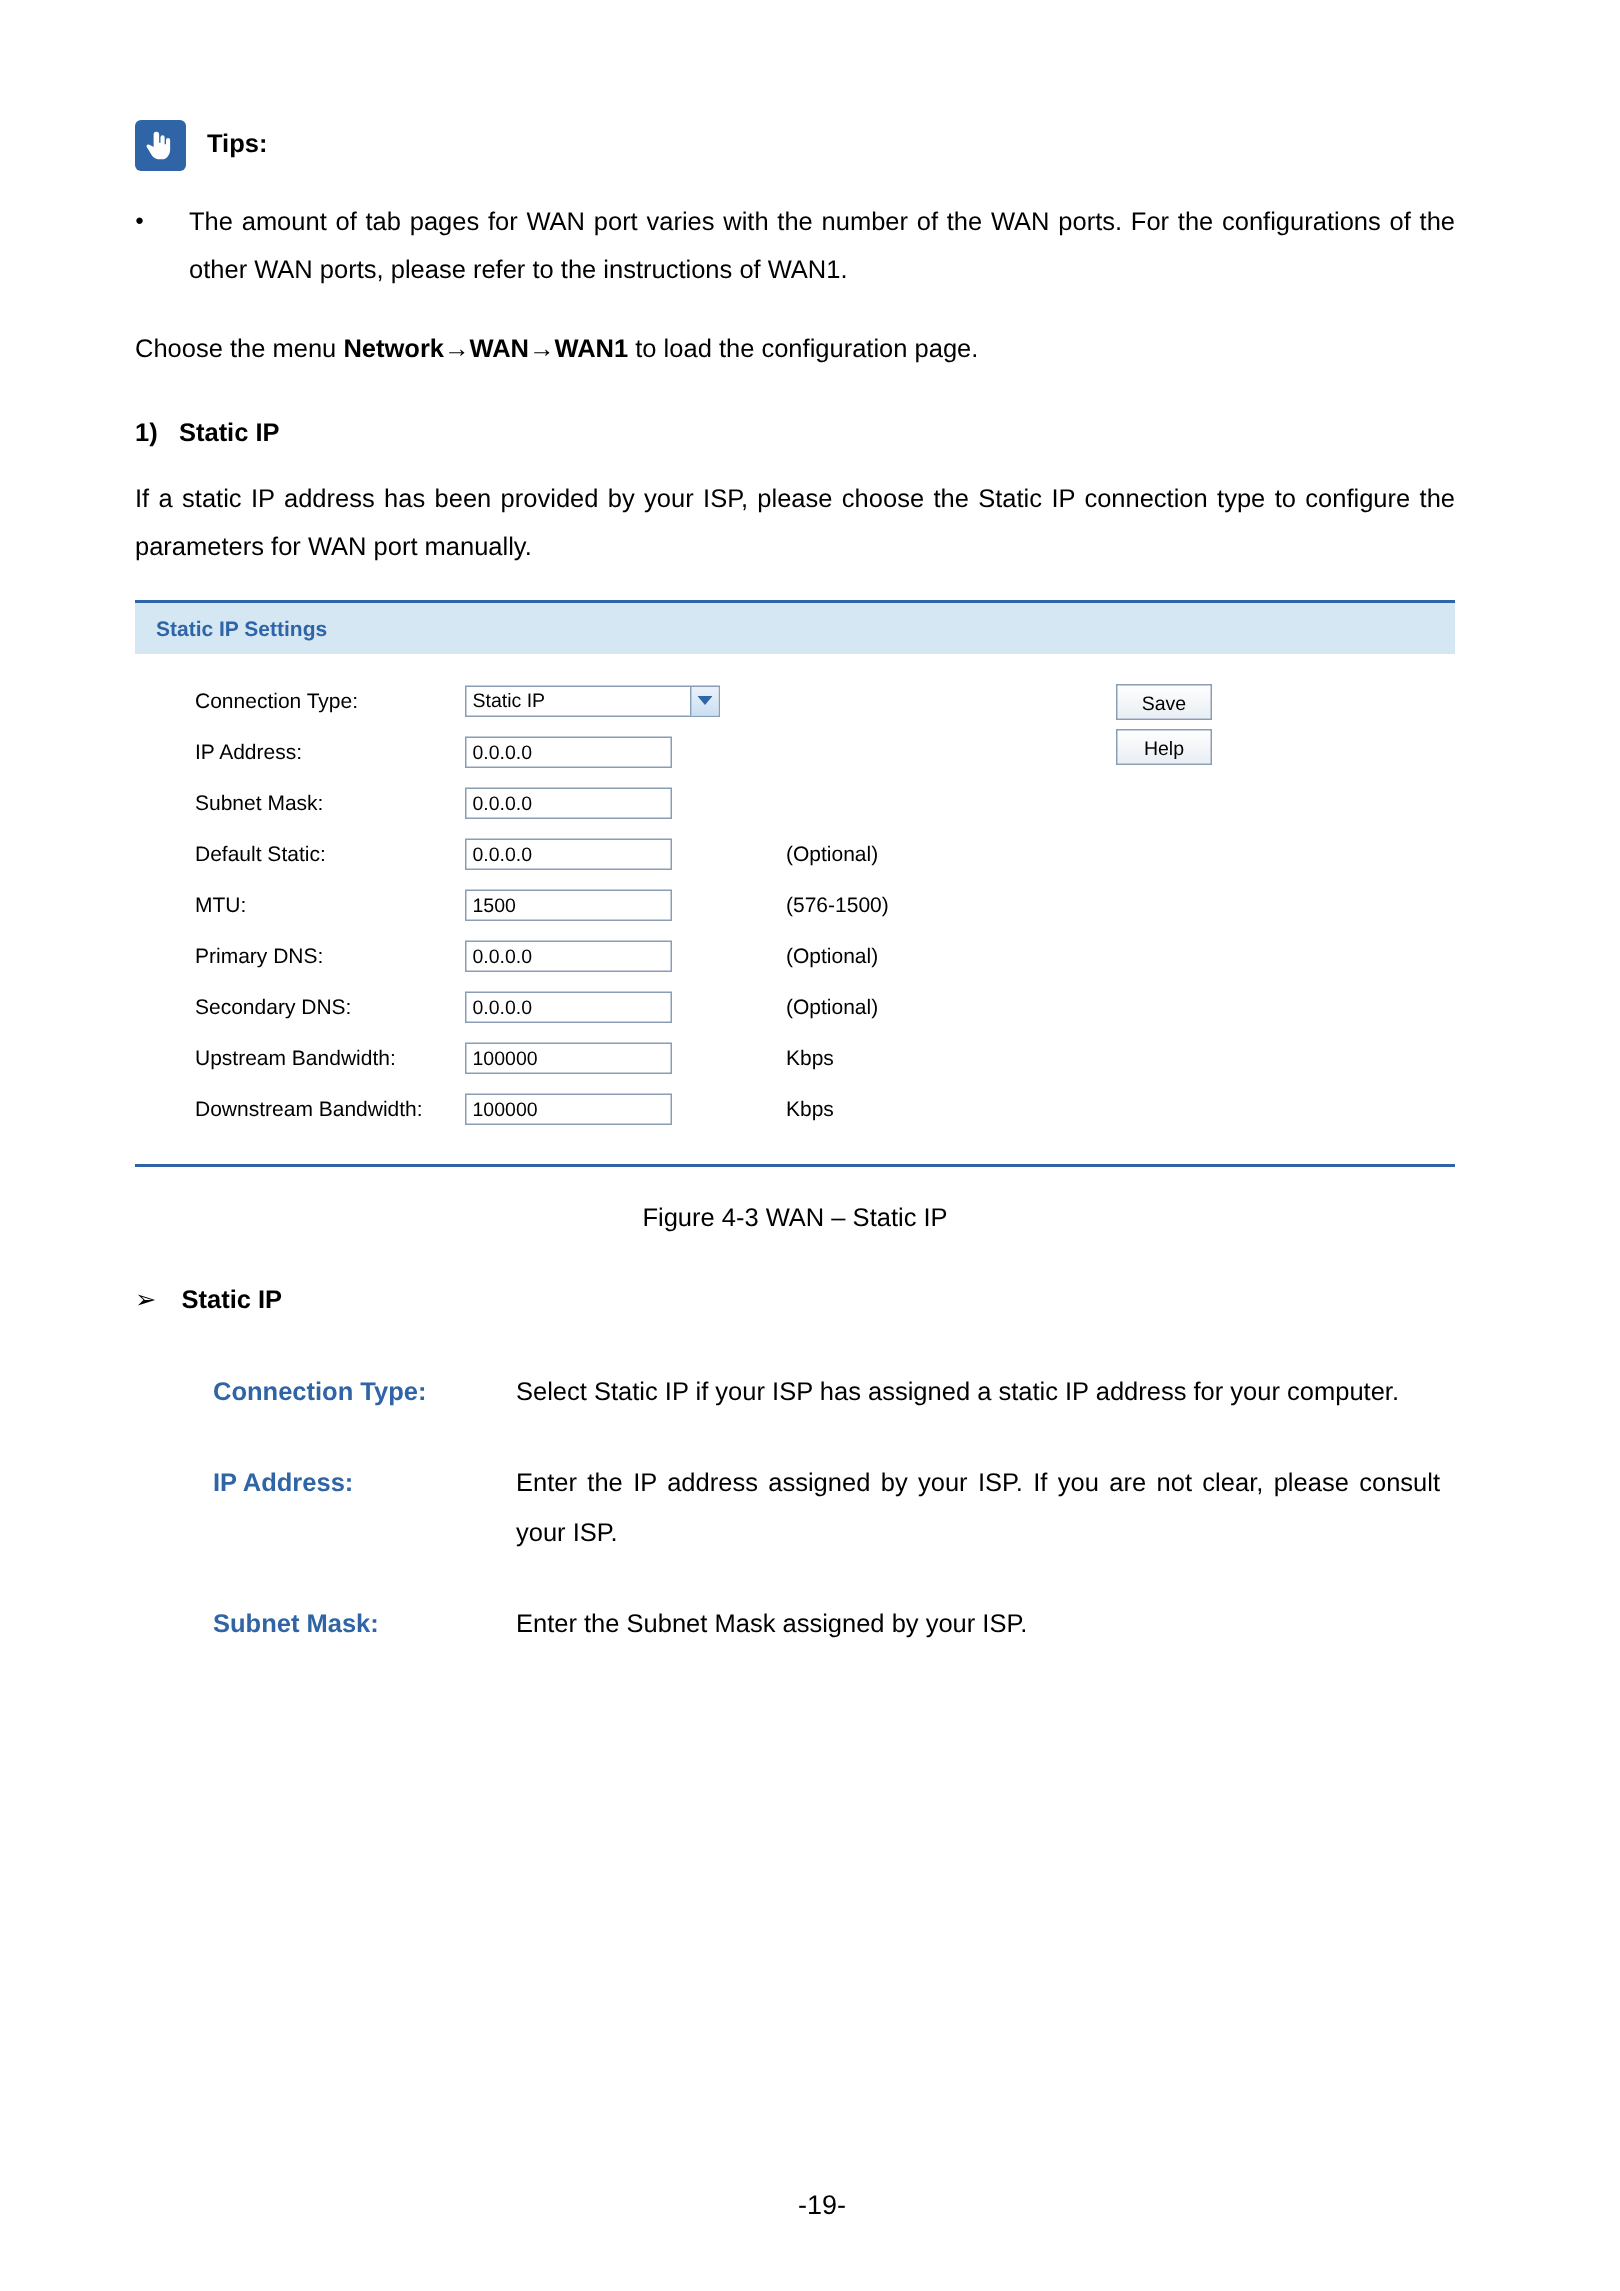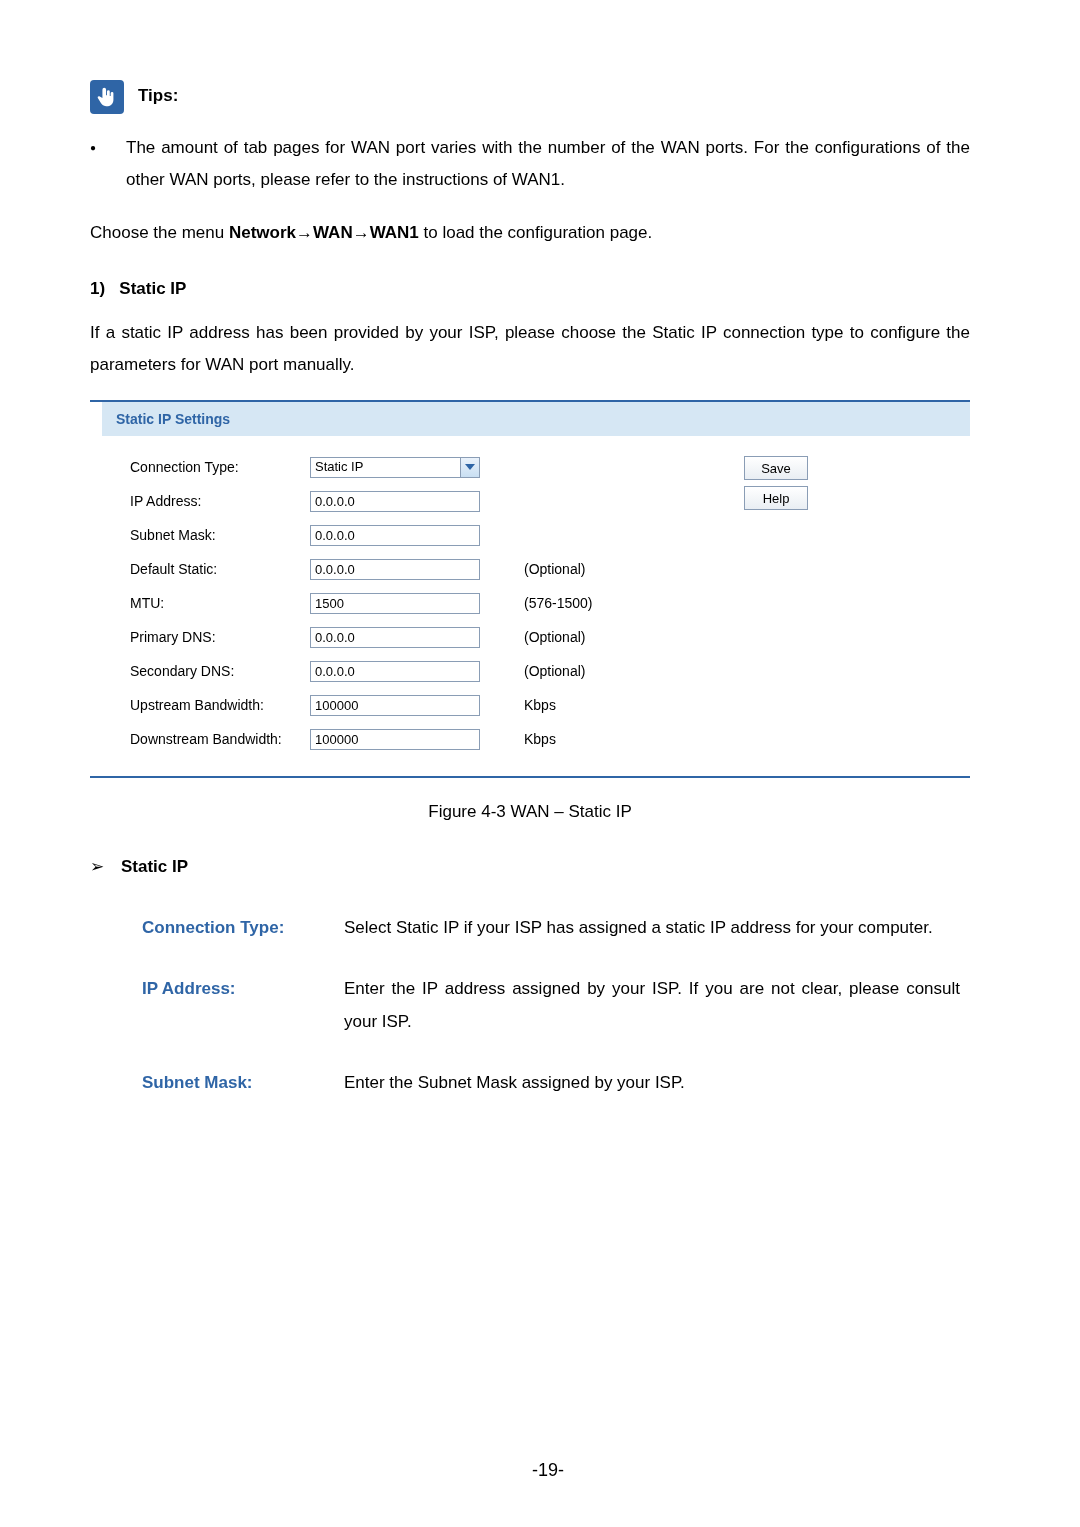--- a/index.html
+++ b/index.html
@@ -76,21 +76,20 @@
     border-bottom: 2px solid #2f65a6;
     margin: 10px 0 18px 0;
   }
   .panel-title-bar {
     background: #d6e7f4;
     padding: 4px 14px;
     font-family: Verdana, Geneva, sans-serif;
     font-size: 14px;
     font-weight: bold;
     color: #2f65a6;
-    margin-left: 12px;
   }
   .panel-body {
     display: flex;
     padding: 14px 0 20px 0;
     font-family: Verdana, Geneva, sans-serif;
     font-size: 14px;
   }
   .form-col-labels {
     width: 220px;
     padding-left: 40px;
@@ -110,21 +109,21 @@
     align-items: flex-start;
     padding-right: 30px;
     padding-top: 6px;
   }
   .form-row {
     height: 34px;
     display: flex;
     align-items: center;
   }
   .text-input {
-    width: 170px;
+    width: 138px;
     height: 21px;
     border: 1px solid #8a9db5;
     font-family: Verdana, Geneva, sans-serif;
     font-size: 13px;
     padding: 1px 4px;
     box-sizing: border-box;
   }
   .select-wrap {
     width: 170px;
     height: 21px;

